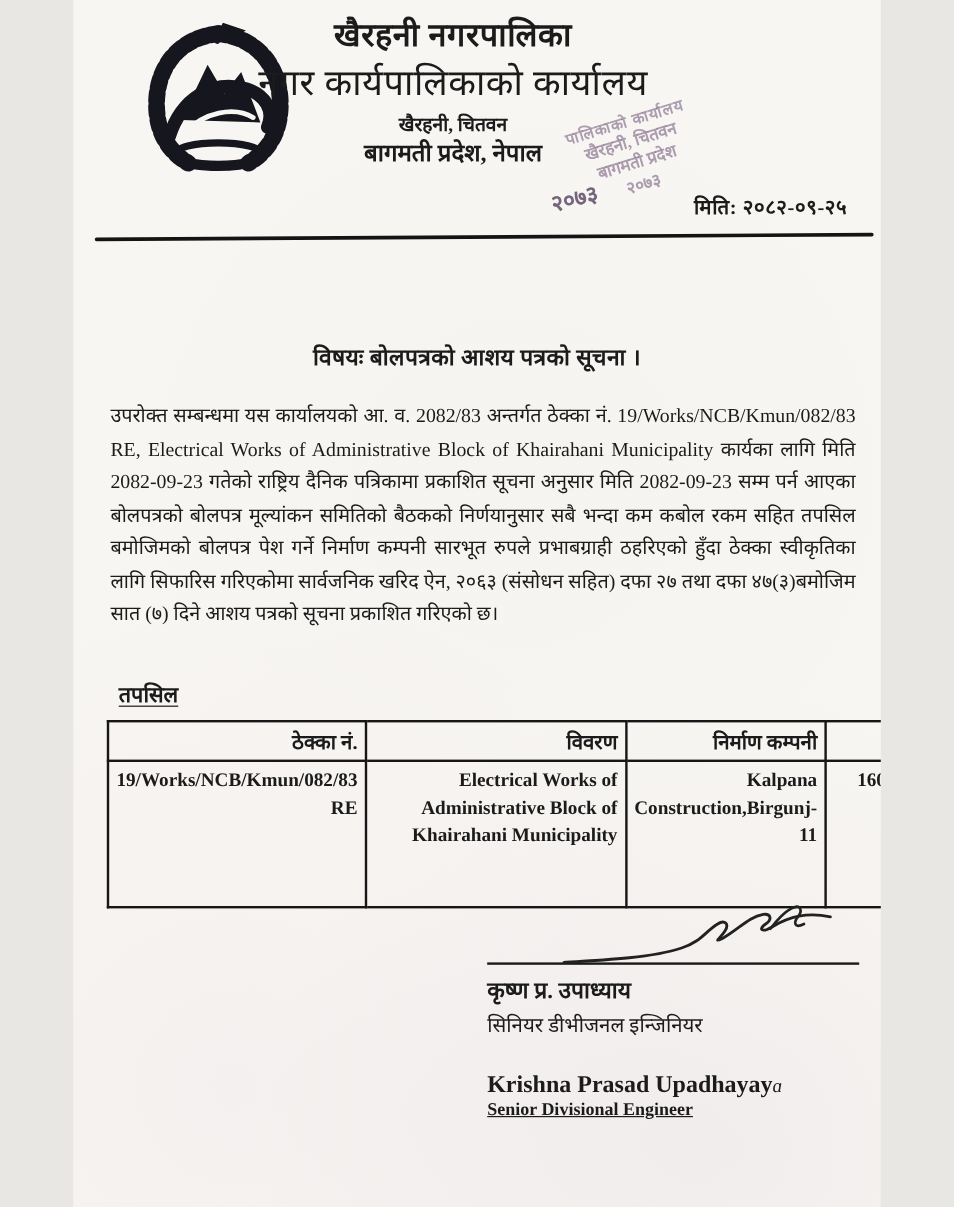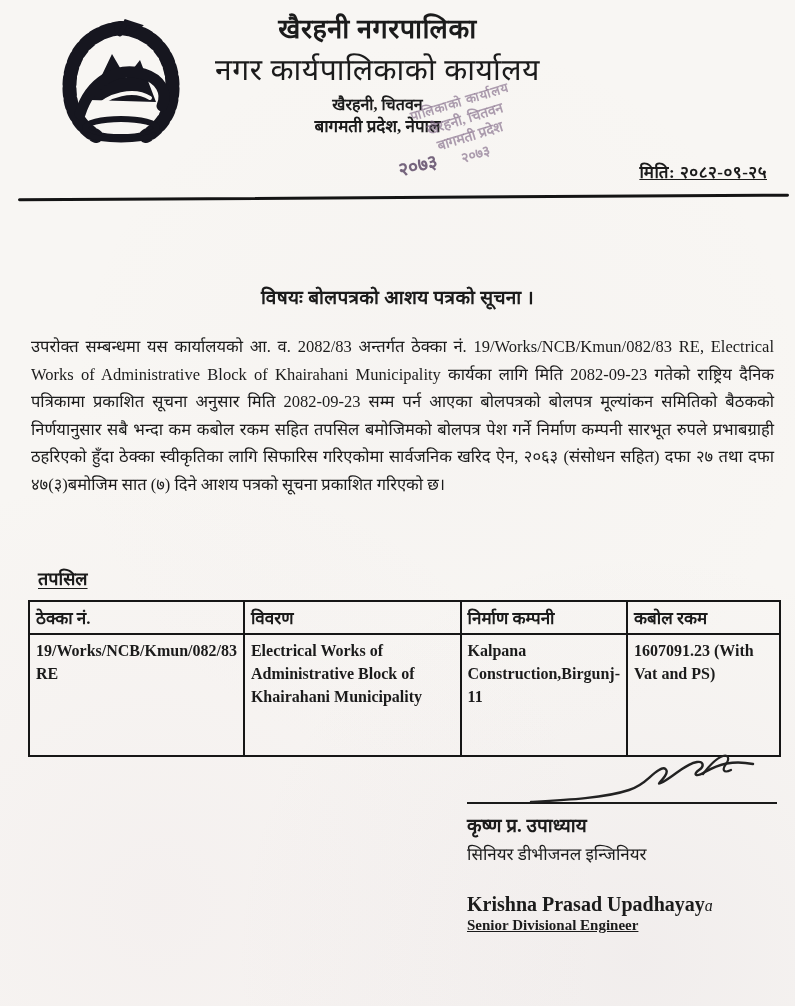--- a/index.html
+++ b/index.html
@@ -1,21 +1,21 @@
 <!DOCTYPE html>
 <html><head>
 <meta charset="utf-8">
 <style>
   * { margin: 0; padding: 0; box-sizing: border-box; }
   html, body { background: #e9e7e4; }
   body { font-family: "Liberation Serif", "DejaVu Serif", serif; }
 
   .page {
     position: relative;
-    width: 795px;
+    width: 673px;
     height: 1006px;
     margin: 0 auto;
     background:
       radial-gradient(circle at 20% 90%, rgba(200,170,190,0.08), transparent 40%),
       radial-gradient(circle at 80% 95%, rgba(180,160,180,0.10), transparent 35%),
       radial-gradient(circle at 55% 40%, rgba(210,200,210,0.05), transparent 50%),
       #f8f6f3;
     color: #1b1b1b;
     overflow: hidden;
   }
@@ -28,21 +28,21 @@
   }
   .header-center {
     position: absolute;
     left: 110px; right: 150px; top: 14px;
     text-align: center;
     line-height: 1.15;
   }
   .muni-name  { font-size: 27px; font-weight: bold; letter-spacing: 0.5px; }
   .office-name{ font-size: 30px; font-weight: normal; margin-top: 8px; letter-spacing: 0.5px; }
   .addr1 { font-size: 16px; font-weight: bold; margin-top: 8px; }
-  .addr2 { font-size: 17px; font-weight: bold; margin-top: 3px; }
+  .addr2 { font-size: 20px; font-weight: bold; margin-top: 3px; }
 
   .stamp {
     position: absolute;
     left: 368px; top: 92px;
     width: 200px;
     transform: rotate(-17deg);
     color: rgba(125, 100, 130, 0.62);
     text-align: center;
     font-weight: bold;
     line-height: 1.35;
@@ -58,21 +58,20 @@
     font-size: 19px; font-weight: bold;
     color: rgba(95, 75, 105, 0.85);
     transform: rotate(-14deg);
   }
 
   .date-line {
     position: absolute;
     right: 28px; top: 160px;
     font-size: 17px; font-weight: bold;
     letter-spacing: 0.5px;
-    text-decoration: underline;
   }
 
   .top-rule {
     position: absolute;
     left: 18px; right: 6px; top: 196px;
     height: 3px;
     background: #141414;
     border-radius: 2px;
     transform: rotate(-0.35deg);
   }
@@ -106,21 +105,21 @@
   }
   .detail-table {
     position: absolute;
     left: 28px; top: 600px;
     width: 753px;
     border-collapse: collapse;
     font-size: 16px;
   }
   .detail-table th, .detail-table td {
     border: 2.5px solid #161616;
-    text-align: left;
+    text-align: right;
     padding: 4px 6px;
   }
   .detail-table th { font-weight: bold; font-size: 17px; height: 32px; }
   .detail-table td {
     font-weight: bold;
     vertical-align: top;
     height: 122px;
     line-height: 1.45;
   }
   .col-thekka { width: 22%; }

